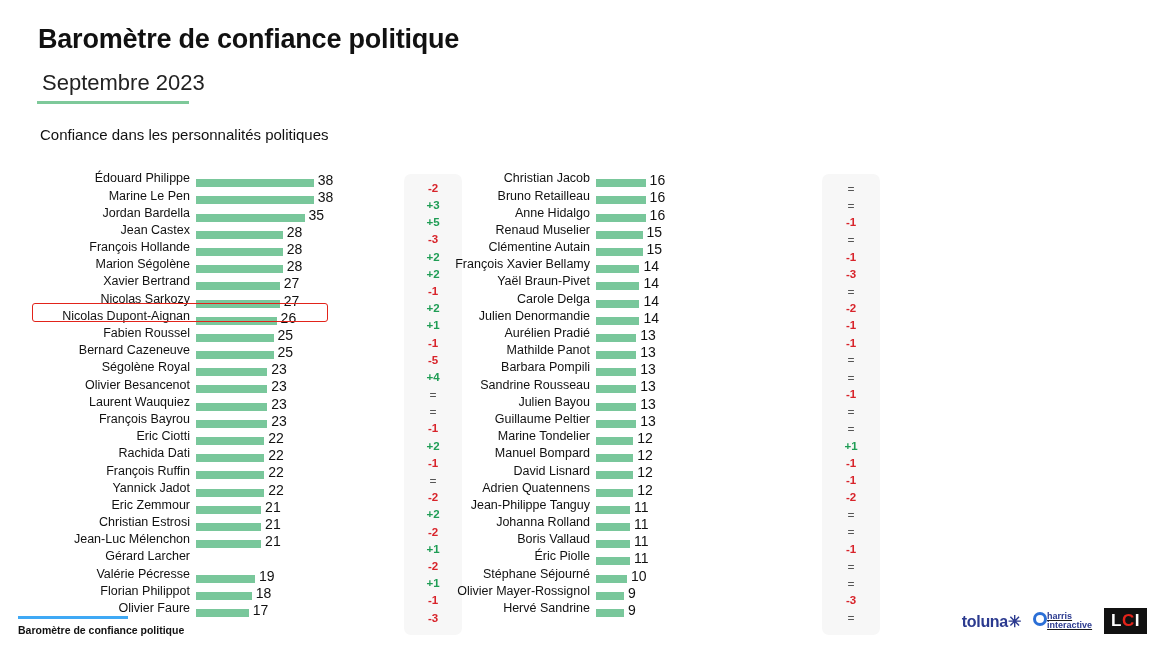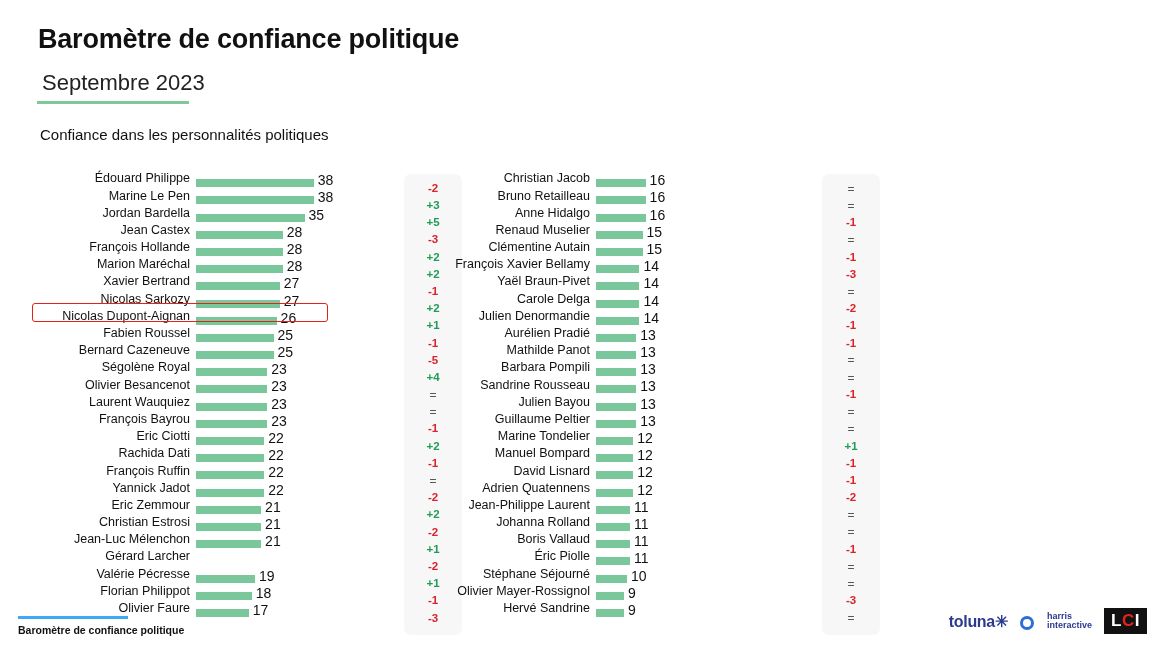--- a/index.html
+++ b/index.html
@@ -159,22 +159,23 @@
     gap: 12px;
   }
   .logo-toluna {
     font-size: 16px;
     font-weight: bold;
     color: #2b3a8f;
     letter-spacing: -0.3px;
   }
   .logo-harris {
     display: flex;
-    align-items: flex-end;
-    gap: 13px;
+    align-items: flex-start;
+    gap: 0;
+    text-decoration: underline;
   }
   .harris-ring {
     width: 14px;
     height: 14px;
     border: 3px solid #2b6fd6;
     border-radius: 50%;
     box-sizing: border-box;
   }
   .harris-text {
     font-size: 9px;
@@ -236,21 +237,21 @@
           </div>
         </div>
         <div class="row">
           <div class="lbl">François Hollande</div>
           <div class="barwrap">
             <div class="bar" style="width: 86.8px;"></div>
             <div class="val">28</div>
           </div>
         </div>
         <div class="row">
-          <div class="lbl">Marion Maréchal</div>
+          <div class="lbl">Marion Ségolène</div>
           <div class="barwrap">
             <div class="bar" style="width: 86.8px;"></div>
             <div class="val">28</div>
           </div>
         </div>
         <div class="row">
           <div class="lbl">Xavier Bertrand</div>
           <div class="barwrap">
             <div class="bar" style="width: 83.7px;"></div>
             <div class="val">27</div>
@@ -542,21 +543,21 @@
           </div>
         </div>
         <div class="row">
           <div class="lbl">Adrien Quatennens</div>
           <div class="barwrap">
             <div class="bar" style="width: 37.2px;"></div>
             <div class="val">12</div>
           </div>
         </div>
         <div class="row">
-          <div class="lbl">Jean-Philippe Laurent</div>
+          <div class="lbl">Jean-Philippe Tanguy</div>
           <div class="barwrap">
             <div class="bar" style="width: 34.1px;"></div>
             <div class="val">11</div>
           </div>
         </div>
         <div class="row">
           <div class="lbl">Johanna Rolland</div>
           <div class="barwrap">
             <div class="bar" style="width: 34.1px;"></div>
             <div class="val">11</div>

